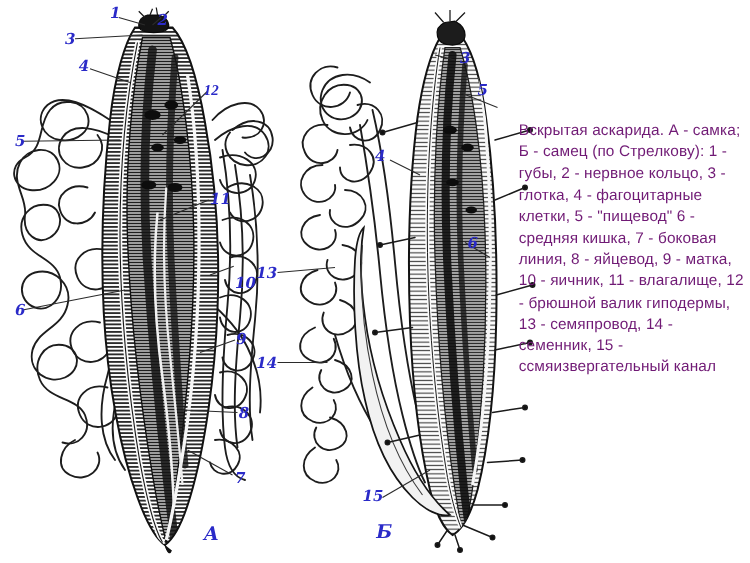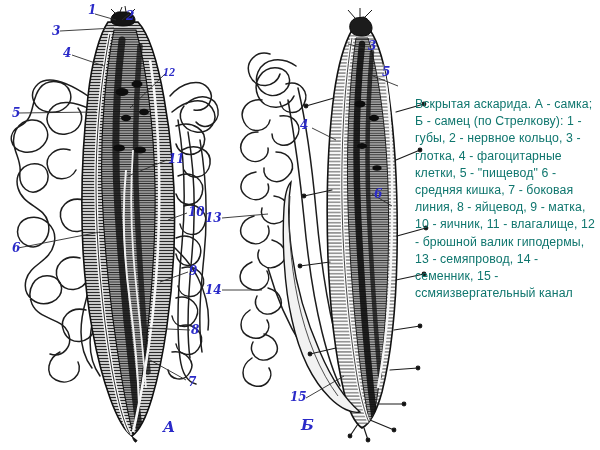--- a/index.html
+++ b/index.html
@@ -11,21 +11,21 @@
     position:relative;
   }
   #figure-root{position:absolute;left:0;top:0;width:600px;height:450px;}
   .fig-svg{position:absolute;left:0;top:0;width:600px;height:450px;}
 
   
   #caption-block{
     position:absolute;
     left:415px; top:96px;
     width:180px;
-    color:#0f766e;
+    color:#701a75;
     font-size:12.3px;
     line-height:17.2px;
     letter-spacing:0.1px;
     white-space:pre-wrap;
     word-wrap:break-word;
   }
 
   
   .num-label{
     position:absolute;
@@ -301,21 +301,21 @@
 
   <span class="num-label" style="left:88px;  top:4px;">1</span>
   <span class="num-label" style="left:126px; top:10px;">2</span>
   <span class="num-label" style="left:52px;  top:25px;">3</span>
   <span class="num-label" style="left:63px;  top:47px;">4</span>
   <span class="num-label" style="left:12px;  top:107px;">5</span>
   <span class="num-label" style="left:12px;  top:242px;">6</span>
   <span class="num-label" style="left:188px; top:376px;">7</span>
   <span class="num-label" style="left:191px; top:324px;">8</span>
   <span class="num-label" style="left:189px; top:265px;">9</span>
-  <span class="num-label" style="left:188px; top:206px;text-align:right;">10</span>
+  <span class="num-label" style="left:188px; top:220px;text-align:right;">10</span>
   <span class="num-label" style="left:168px; top:153px;">11</span>
   <span class="num-label" style="left:163px; top:66px;font-family:Liberation Serif, serif;">12</span>
 
   <span class="num-label" style="left:368px; top:40px;">3</span>
   <span class="num-label" style="left:300px; top:119px;">4</span>
   <span class="num-label" style="left:382px; top:66px;">5</span>
   <span class="num-label" style="left:374px; top:188px;">6</span>
   <span class="num-label" style="left:205px; top:212px;text-align:center;">13</span>
   <span class="num-label" style="left:205px; top:284px;text-align:center;">14</span>
   <span class="num-label" style="left:290px; top:391px;text-align:center;">15</span>

